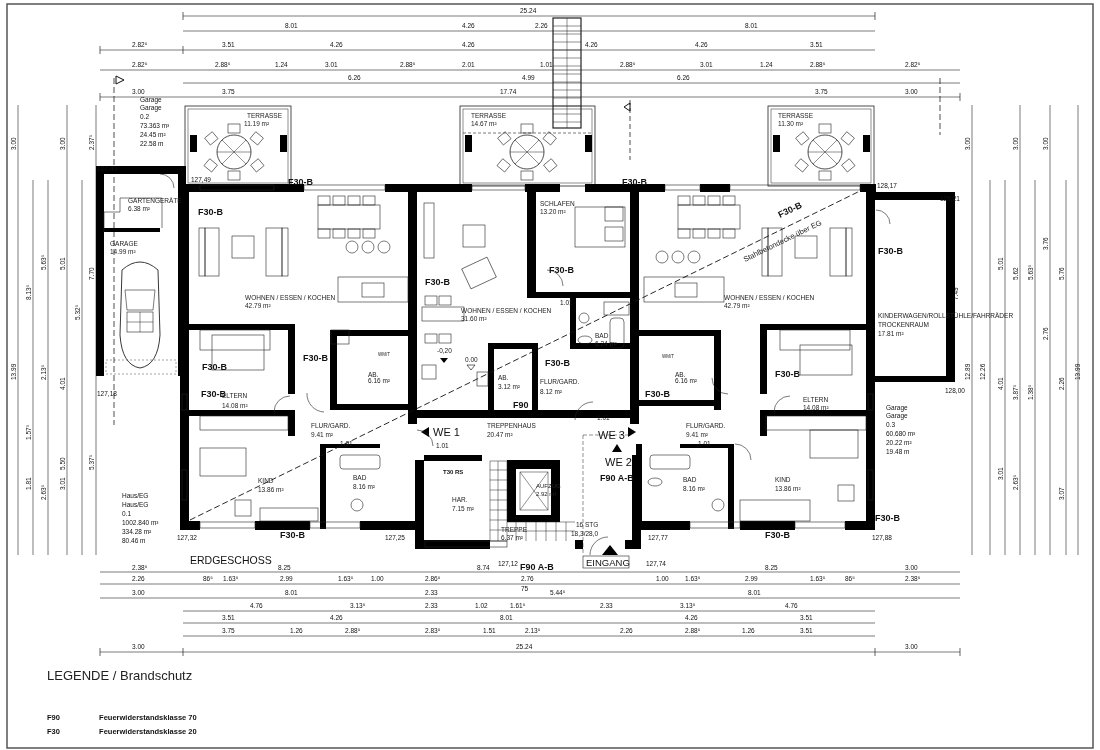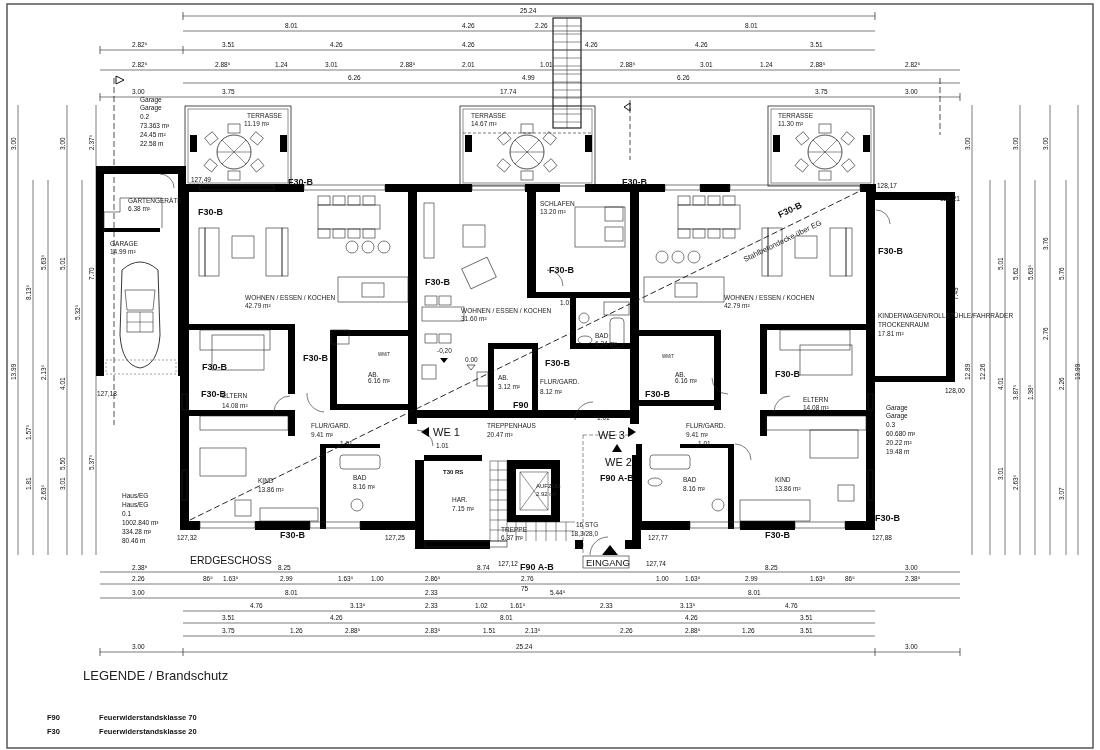--- a/index.html
+++ b/index.html
@@ -3,21 +3,21 @@
 <meta charset="utf-8">
 <style>
   html, body { margin:0; padding:0; background:#ffffff; }
   body { width:1100px; height:750px; position:relative; overflow:hidden; font-family:"Liberation Sans", sans-serif; }
   #sheet { position:absolute; left:0; top:0; width:1100px; height:750px; }
   svg text { font-family:"Liberation Sans", sans-serif; fill:#111; }
   .dim { font-size:6.5px; }
   .room { font-size:6.5px; fill:#222; }
   .fire { font-size:9px; font-weight:bold; }
   .big { font-size:11px; }
-  .legend-title { position:absolute; left:47px; top:668px; font-size:13px; color:#222;margin-left:36px; }
+  .legend-title { position:absolute; left:47px; top:668px; font-size:13px; color:#222; }
   .legend-row { position:absolute; left:47px; font-size:7.5px; color:#111; font-weight:bold; }
   .legend-row span.code { display:inline-block; width:50px; }
   .legend-row span.desc { font-weight:bold; }
 </style>
 </head>
 <body>
 
 <div id="sheet">
 <svg width="1100" height="750" viewBox="0 0 1100 750" xmlns="http://www.w3.org/2000/svg">
 

